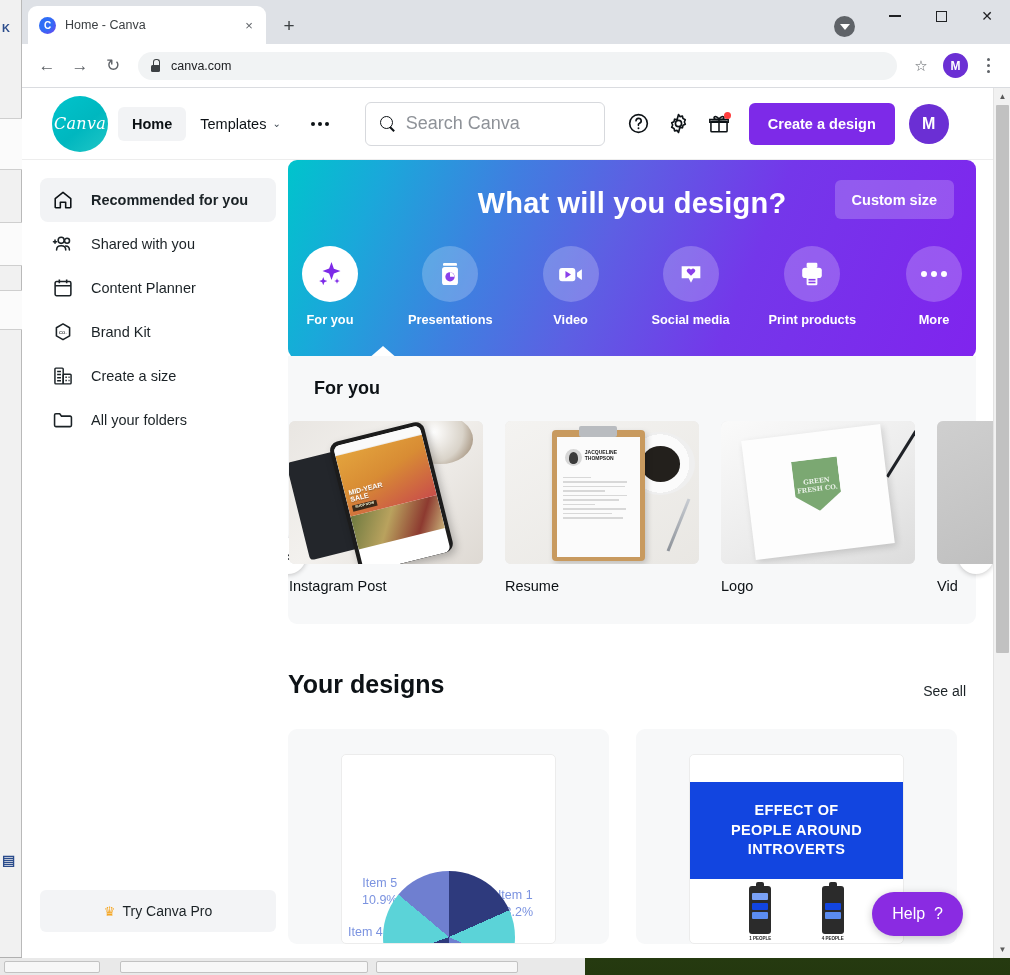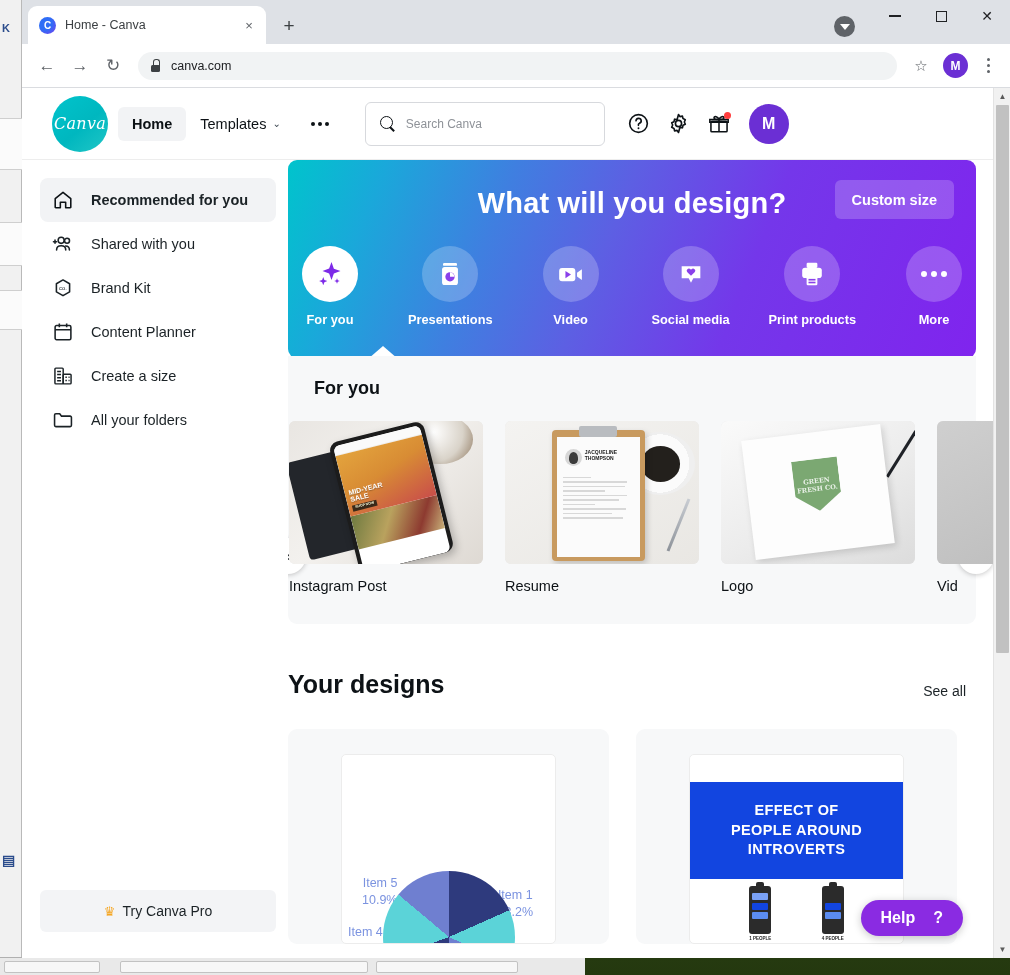--- a/index.html
+++ b/index.html
@@ -171,21 +171,21 @@
   }
   .mag { width: 15px; height: 15px; position: relative; flex: 0 0 auto; }
   .mag::before {
     content: ""; position: absolute; left: 0; top: 0; width: 11px; height: 11px;
     border: 1.8px solid #0d1216; border-radius: 50%;
   }
   .mag::after {
     content: ""; position: absolute; left: 10px; top: 10px; width: 6px; height: 1.8px;
     background: #0d1216; transform: rotate(45deg); transform-origin: left center;
   }
-  .search-ph { font-size: 12px; color: #8e9298; }
+  .search-ph { font-size: 18px; color: #8e9298; }
   .hicons { display: flex; align-items: center; gap: 8px; margin-left: 18px; }
   .hicon {
     width: 32px; height: 32px; display: flex; align-items: center; justify-content: center;
     position: relative; color: #0d1216;
   }
   .dot-red {
     position: absolute; right: 4px; top: 4px; width: 7px; height: 7px;
     border-radius: 50%; background: #ff3d3d;
   }
   .cta {
@@ -358,41 +358,41 @@
   }
   .pie-wrap { position: absolute; left: 0; right: 0; bottom: -60px; height: 120px; }
   .pie {
     position: absolute; left: 50%; bottom: 0; transform: translateX(-50%);
     width: 132px; height: 132px; border-radius: 50%;
     background: conic-gradient(from 0deg,
       #2e3a7d 0deg 66deg, #5bd3d8 66deg 115deg, #6f7fd0 115deg 180deg,
       #2e3a7d 180deg 250deg, #5bd3d8 250deg 310deg, #6f7fd0 310deg 360deg);
   }
   .pie-lbl { position: absolute; color: #7b93e0; font-size: 12.5px; text-align: center; line-height: 1.35; }
-  .pie-l5 { left: 20px; bottom: 34px; text-align: right; }
+  .pie-l5 { left: 20px; bottom: 34px; }
   .pie-l1 { right: 22px; bottom: 22px; }
   .pie-l4 { left: 6px; bottom: 2px; }
   .intro-head {
     position: absolute; left: 0; right: 0; top: 27px; height: 97px; background: #1245e0;
     display: flex; flex-direction: column; align-items: center; justify-content: center;
     color: #fff; font-size: 14.5px; font-weight: bold; line-height: 1.35;
     letter-spacing: .4px; text-align: center;
   }
   .bats { position: absolute; left: 0; right: 0; bottom: 2px; display: flex; justify-content: space-around; padding: 0 34px; }
   .bat-col { display: flex; flex-direction: column; align-items: center; gap: 2px; }
   .battery { width: 22px; height: 48px; background: #2b2b2b; border-radius: 3px; position: relative; padding: 7px 3px 3px 3px; }
   .battery::before { content:""; position:absolute; left:7px; top:-4px; width:8px; height:4px; background:#2b2b2b; border-radius:2px 2px 0 0; }
   .bat-seg { height: 7px; margin-bottom: 2.5px; border-radius: 1px; }
   .bat-cap { font-size: 4.5px; color: #1a1a1a; font-weight: bold; white-space: nowrap; }
 
   
   .help-fab {
-    position: absolute; right: 47px; bottom: 22px; height: 36px; padding: 0 20px;
+    position: absolute; right: 47px; bottom: 22px; height: 44px; padding: 0 20px;
     background: #8a2be2; border-radius: 22px; color: #fff; font-size: 16px;
-    display: flex; align-items: center; gap: 18px; box-shadow: 0 2px 8px rgba(0,0,0,.22); font-weight: bold;
+    display: flex; align-items: center; gap: 9px; box-shadow: 0 2px 8px rgba(0,0,0,.22);
   }
 
   
   .vscroll {
     position: absolute; right: 0; top: 0; width: 17px; height: 870px;
     background: #f1f1f1; border-left: 1px solid #e3e3e3;
   }
   .sb-arrow {
     position: absolute; left: 0; width: 17px; height: 17px;
     display: flex; align-items: center; justify-content: center; color: #5a5a5a; font-size: 8px;
@@ -501,20 +501,21 @@
               <svg width="22" height="22" viewBox="0 0 24 24" fill="none" stroke="#0d1216" stroke-width="1.7">
                 <rect x="3.2" y="9" width="17.6" height="11.5" rx="1"></rect>
                 <path d="M2 7h20v3H2z"></path>
                 <path d="M12 7v13.5"></path>
                 <path d="M12 7C10.5 3.6 7 3.2 6.6 5.2 6.3 6.9 9.6 7 12 7zM12 7c1.5-3.4 5-3.8 5.4-1.8.3 1.7-3 1.8-5.4 1.8z"></path>
               </svg>
               <span class="dot-red"></span>
             </div>
           </div>
 
+          <div class="cta">Create a design</div>
           <div class="avatar-big">M</div>
         </div>
 
         <div class="cbody">
 
           <div class="sidebar">
             <div class="side-item active">
               <span class="side-ico">
                 <svg width="22" height="22" viewBox="0 0 24 24" fill="none" stroke="#0d1216" stroke-width="1.7" stroke-linejoin="round">
                   <path d="M3.5 10.5 12 3.6l8.5 6.9v9.3a.6.6 0 0 1-.6.6h-5v-6h-5.8v6h-5a.6.6 0 0 1-.6-.6z"></path>
@@ -532,36 +533,36 @@
                   <path d="M5 18.5c0-2.8 2.2-4.6 5-4.6s5 1.8 5 4.6"></path>
                   <path d="M14.8 14.2c2.5 0 4.2 1.7 4.2 4.3"></path>
                   <path d="M1.6 9.5h3.4M3.3 7.8v3.4"></path>
                 </svg>
               </span>
               <span>Shared with you</span>
             </div>
 
             <div class="side-item">
               <span class="side-ico">
+                <svg width="22" height="22" viewBox="0 0 24 24" fill="none" stroke="#1b2226" stroke-width="1.7">
+                  <rect x="3.4" y="5" width="17.2" height="15.4" rx="1.6"></rect>
+                  <path d="M3.4 9.6h17.2M8 2.8v4M16 2.8v4"></path>
+                </svg>
+              </span>
+              <span>Content Planner</span>
+            </div>
+
+            <div class="side-item">
+              <span class="side-ico">
                 <svg width="22" height="22" viewBox="0 0 24 24" fill="none" stroke="#1b2226" stroke-width="1.7" stroke-linejoin="round">
                   <path d="M12 3.2l7.2 4.2v8.8L12 20.4 4.8 16.2V7.4z"></path>
                   <text x="12" y="14.4" font-size="6.4" fill="#1b2226" stroke="none" text-anchor="middle" font-family="Liberation Sans">co.</text>
                 </svg>
               </span>
               <span>Brand Kit</span>
-            </div>
-
-            <div class="side-item">
-              <span class="side-ico">
-                <svg width="22" height="22" viewBox="0 0 24 24" fill="none" stroke="#1b2226" stroke-width="1.7">
-                  <rect x="3.4" y="5" width="17.2" height="15.4" rx="1.6"></rect>
-                  <path d="M3.4 9.6h17.2M8 2.8v4M16 2.8v4"></path>
-                </svg>
-              </span>
-              <span>Content Planner</span>
             </div>
 
             <div class="side-item">
               <span class="side-ico">
                 <svg width="22" height="22" viewBox="0 0 24 24" fill="none" stroke="#1b2226" stroke-width="1.6">
                   <rect x="3.2" y="3.4" width="9" height="17.2" rx="1"></rect>
                   <rect x="12.2" y="10" width="8.6" height="10.6" rx="1"></rect>
                   <path d="M5.6 7h4.2M5.6 10.4h4.2M5.6 13.8h4.2M5.6 17.2h4.2"></path>
                   <path d="M14.6 13.4h1.6M18 13.4h1.2M14.6 16.8h1.6M18 16.8h1.2"></path>
                 </svg>

